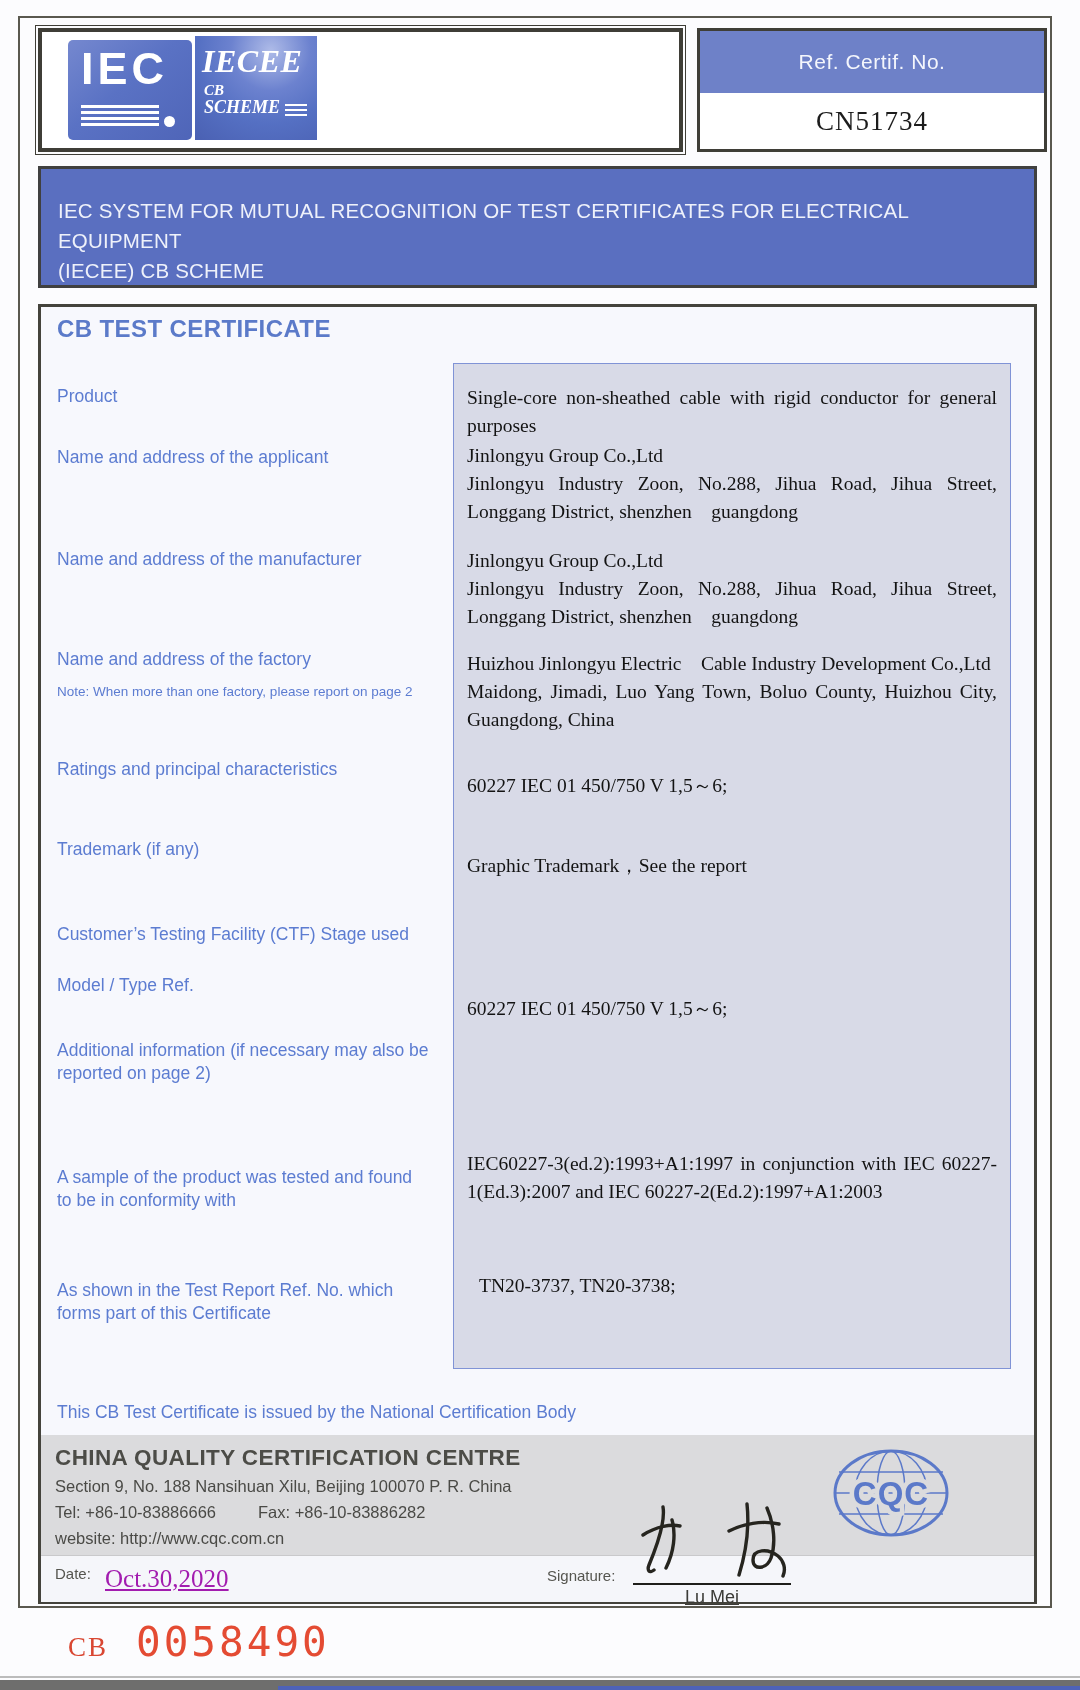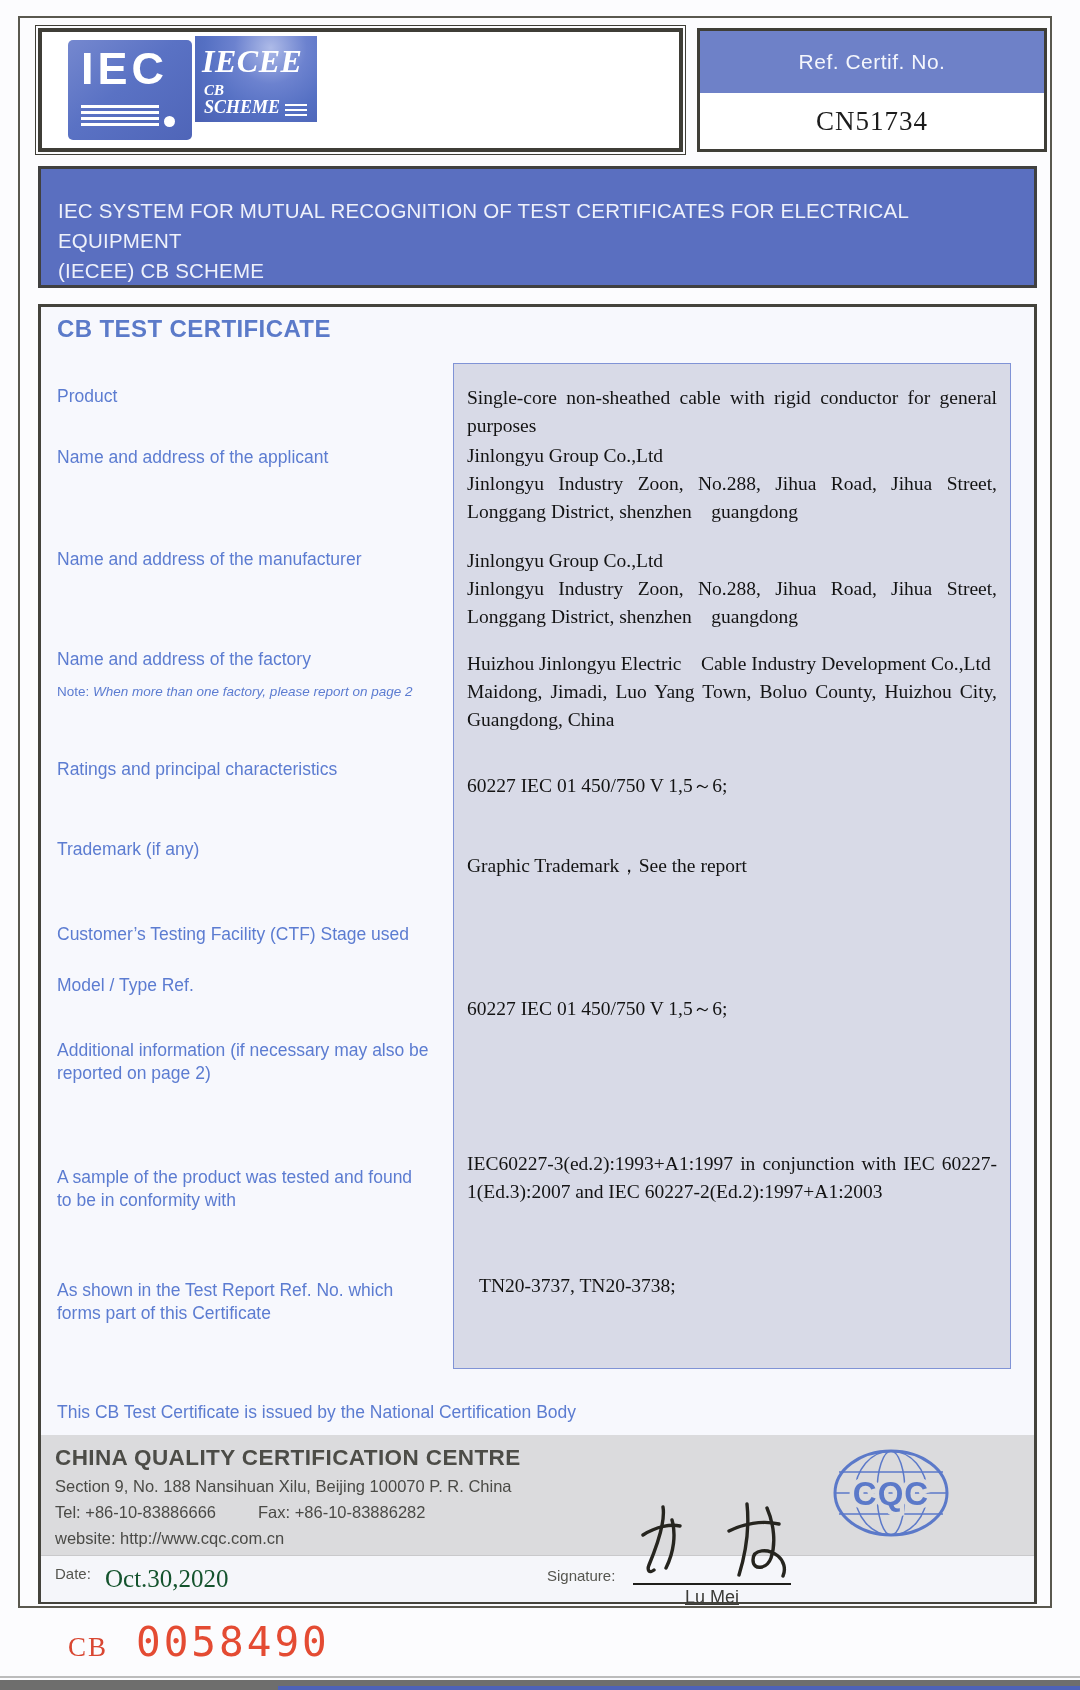--- a/index.html
+++ b/index.html
@@ -11,21 +11,21 @@
 
   
   .logo-box{position:absolute;left:38px;top:28px;width:645px;height:124px;background:#ffffff;
             border:4px solid #3f3e37;outline:1px solid #3f3e37;outline-offset:2px;box-sizing:border-box;}
   .iec-tile{position:absolute;left:14px;top:8px;width:124px;height:100px;border-radius:5px;
             background:linear-gradient(140deg,#7588cf 0%,#5a72c4 45%,#4f65b8 100%);margin-left:12px;}
   .iec-text{color:#fff;font-size:45px;font-weight:bold;letter-spacing:4px;padding:0 0 0 13px;line-height:58px;}
   .iec-lines{position:absolute;left:13px;bottom:12px;width:96px;height:26px;}
   .iec-lines .l{height:3px;background:#fff;margin-top:3px;width:78px;}
   .iec-dot{position:absolute;right:2px;bottom:1px;width:11px;height:11px;border-radius:50%;background:#fff;}
-  .iecee-tile{position:absolute;left:153px;top:4px;width:122px;height:86px;
+  .iecee-tile{position:absolute;left:153px;top:4px;width:122px;height:104px;
               background:radial-gradient(circle at 62% 14%, #aebbe8 0%, #6c82cf 34%, #5570c3 62%, #4a60b2 100%);}
   .iecee-title{font-family:"Liberation Serif",serif;font-style:italic;font-weight:bold;color:#fff;
                font-size:32px;line-height:34px;padding:8px 0 0 7px;letter-spacing:0.5px;}
   .iecee-cb{font-family:"Liberation Serif",serif;font-style:italic;font-weight:bold;color:#fff;
             font-size:15px;line-height:16px;padding-left:9px;margin-top:4px;}
   .iecee-scheme{font-family:"Liberation Serif",serif;font-style:italic;font-weight:bold;color:#fff;
                 font-size:18px;line-height:19px;padding-left:9px;display:inline-block;}
   .iecee-lines{display:inline-block;vertical-align:middle;margin-left:5px;}
   .iecee-lines .l{width:22px;height:2.5px;background:#fff;margin-top:2.5px;}
 
@@ -41,21 +41,21 @@
   .banner{position:absolute;left:38px;top:166px;width:999px;height:122px;background:#5a6fc0;
           border:3px solid #404040;box-sizing:border-box;color:#eef1fa;}
   .banner-inner{padding:27px 14px 0 17px;font-size:20.5px;line-height:30px;letter-spacing:0.2px;}
 
   
   .main-box{position:absolute;left:38px;top:304px;width:999px;height:1300px;background:#f7f8fd;
             border:3px solid #44433c;box-sizing:border-box;}
   .cb-title{position:absolute;left:16px;top:8px;font-size:24px;font-weight:bold;color:#5b7ac9;letter-spacing:0.4px;}
   .lbl{position:absolute;left:16px;color:#5c7cd1;font-size:17.5px;line-height:23px;width:390px;}
   .lbl-note{position:absolute;left:16px;color:#5c7cd1;font-size:13.5px;}
-  .lbl-note .it{font-style:italic;}
+  .lbl-note .it{}
   .w360{width:360px;} .w345{width:345px;} .w385{width:385px;}
 
   .val-panel{position:absolute;left:412px;top:56px;width:558px;height:1006px;background:#d8dae7;
              border:1px solid #8093d6;box-sizing:border-box;}
   .val{position:absolute;left:13px;right:13px;font-family:"Liberation Serif",serif;
        font-size:19.5px;color:#131313;line-height:28px;}
   .just{text-align:justify;}
 
   .issued-note{position:absolute;left:16px;top:1095px;color:#5c7cd1;font-size:17.5px;}
 
@@ -63,21 +63,21 @@
   .footer-gray{position:absolute;left:0px;top:1128px;width:993px;height:120px;background:#dbdbdd;}
   .footer-white{position:absolute;left:0px;top:1248px;width:993px;height:46px;background:#f5f6fa;
                 border-top:1px solid #c9c9cb;}
   .ncb-name{position:absolute;left:14px;top:1138px;font-size:22.5px;font-weight:bold;color:#4c4c47;letter-spacing:0.4px;}
   .ncb-address{position:absolute;left:14px;top:1170px;font-size:16.5px;color:#4a4a46;}
   .ncb-telfax{position:absolute;left:14px;top:1196px;font-size:16.5px;color:#4a4a46;}
   .ncb-telfax .fax{margin-left:42px;}
   .ncb-website{position:absolute;left:14px;top:1222px;font-size:16.5px;color:#4a4a46;}
   .cqc-logo{position:absolute;left:790px;top:1140px;}
   .date-label{position:absolute;left:14px;top:1258px;font-size:15px;color:#55554f;}
-  .date-value{position:absolute;left:64px;top:1258px;font-family:"Liberation Serif",serif;font-size:25px;color:#14532d;}
+  .date-value{position:absolute;left:64px;top:1258px;font-family:"Liberation Serif",serif;font-size:25px;color:#a21caf;text-decoration:underline;}
   .sig-label{position:absolute;left:506px;top:1260px;font-size:15px;color:#55554f;}
   .sig-line{position:absolute;left:592px;top:1276px;width:158px;border-top:2px solid #1e1e1a;}
   .sig-name{position:absolute;left:592px;top:1280px;width:158px;text-align:center;font-size:18px;color:#3b3b37;text-decoration:underline;}
   .sig-script{position:absolute;left:594px;top:1192px;}
 
   
   .stamp-prefix{position:absolute;left:68px;top:1632px;font-family:"Liberation Serif",serif;
                 font-size:27px;color:#d94732;letter-spacing:2px;}
   .stamp-number{position:absolute;left:136px;top:1618px;font-family:"DejaVu Sans Mono",monospace;
                 font-size:41px;color:#e44b33;letter-spacing:3px;}

